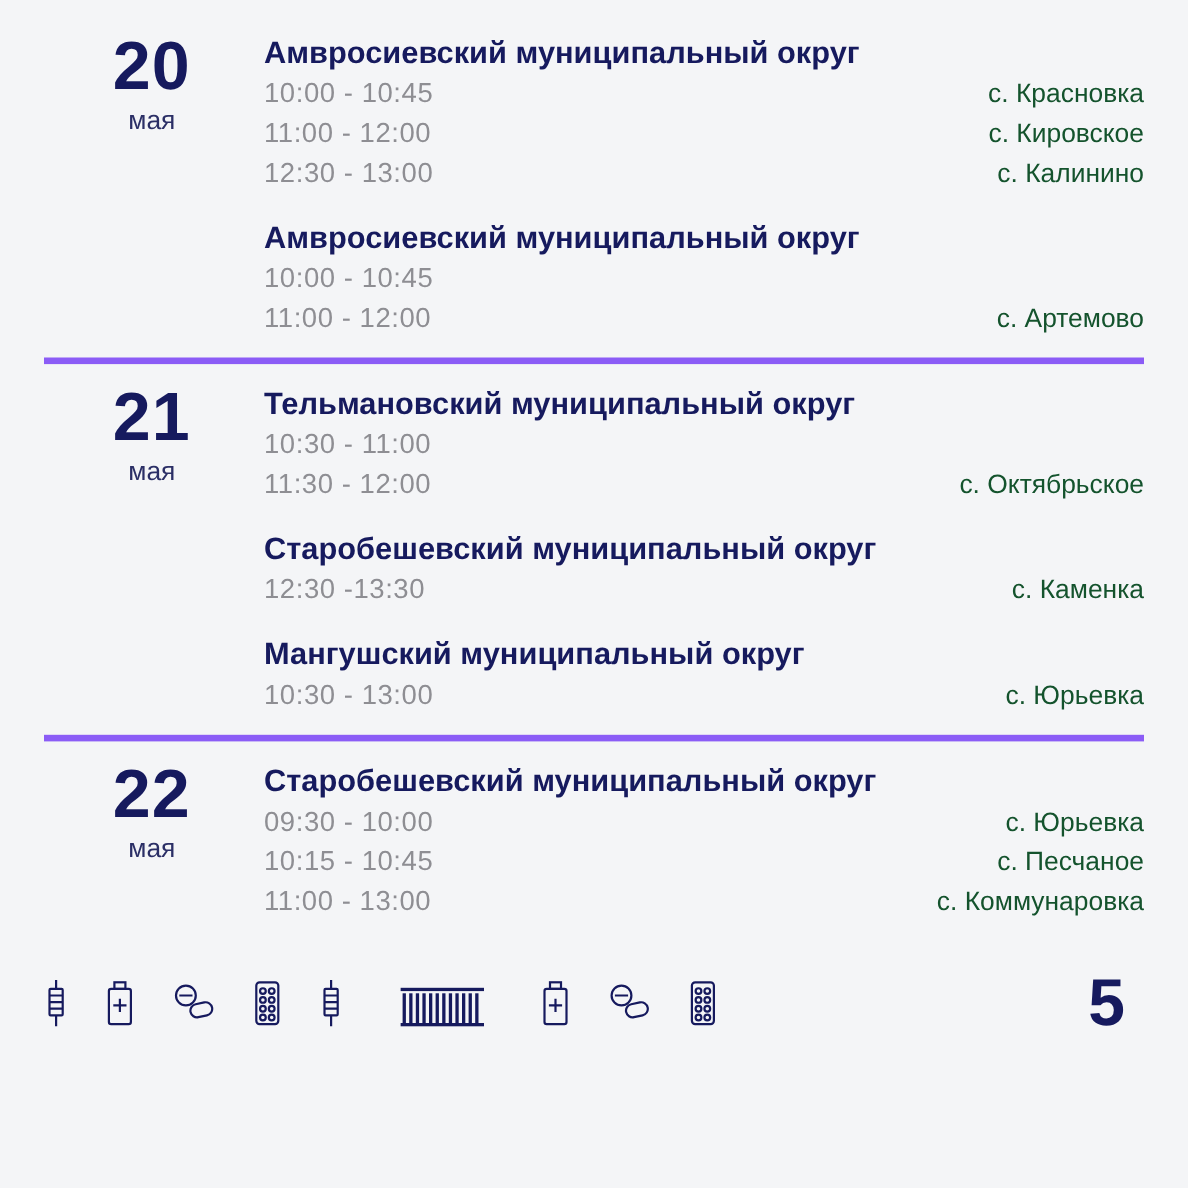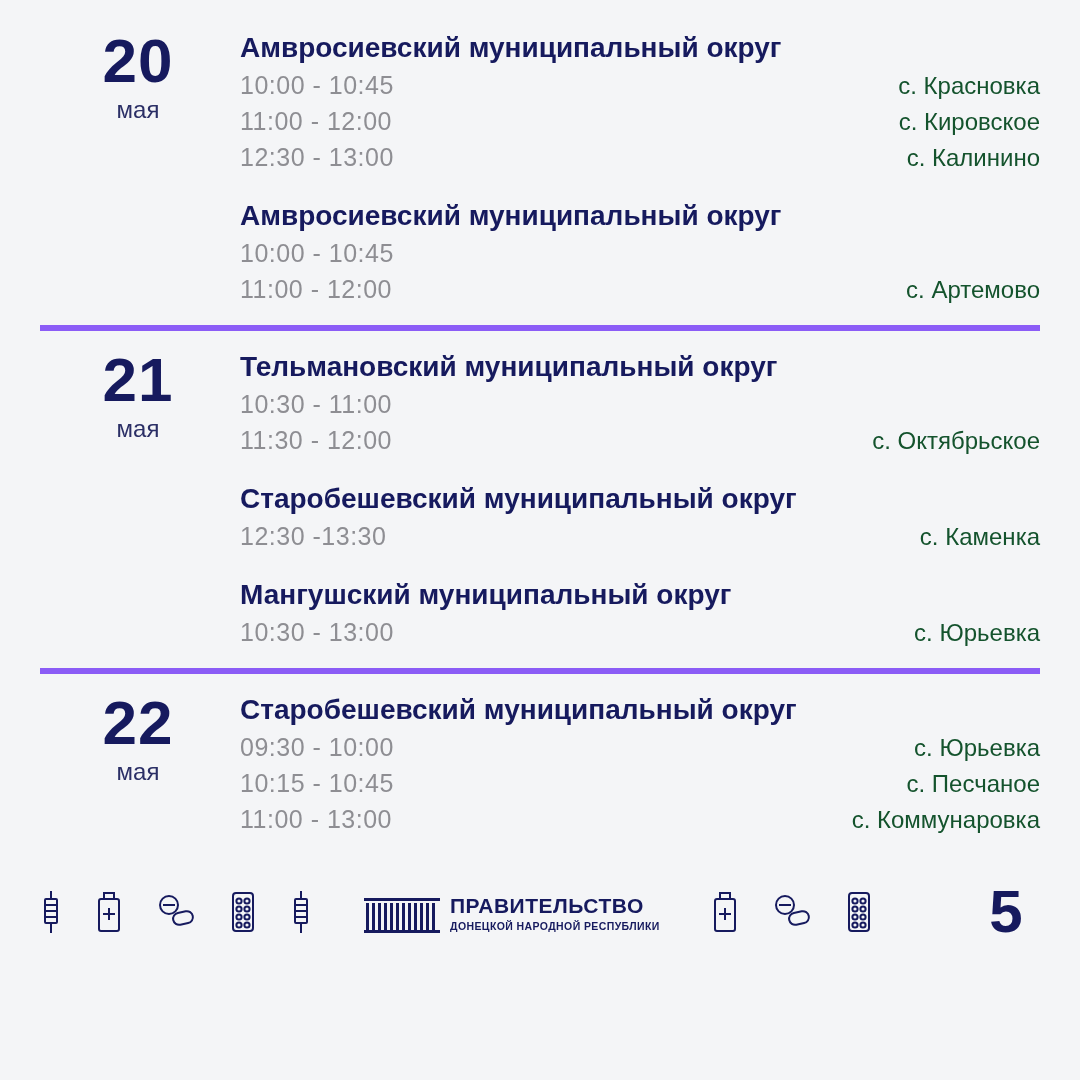--- a/index.html
+++ b/index.html
@@ -290,24 +290,20 @@
           <rect x="26" y="9" width="3" height="27" fill="#161a5e"></rect>
           <rect x="32" y="9" width="3" height="27" fill="#161a5e"></rect>
           <rect x="38" y="9" width="3" height="27" fill="#161a5e"></rect>
           <rect x="44" y="9" width="3" height="27" fill="#161a5e"></rect>
           <rect x="50" y="9" width="3" height="27" fill="#161a5e"></rect>
           <rect x="56" y="9" width="3" height="27" fill="#161a5e"></rect>
           <rect x="62" y="9" width="3" height="27" fill="#161a5e"></rect>
           <rect x="68" y="9" width="3" height="27" fill="#161a5e"></rect>
           <rect x="0" y="36" width="76" height="3" fill="#161a5e"></rect>
         </svg>
-        <span class="gov-text">
-          <span class="gov-title">ПРАВИТЕЛЬСТВО</span><br>
-          <span class="gov-sub">ДОНЕЦКОЙ НАРОДНОЙ РЕСПУБЛИКИ</span>
-        </span>
       </span>
 
       <span class="ficon">
         <svg width="26" height="44" viewBox="0 0 26 44" fill="none" stroke="#161a5e" stroke-width="2">
           <rect x="8" y="3" width="10" height="6"></rect>
           <rect x="3" y="9" width="20" height="32" rx="2"></rect>
           <line x1="13" y1="18" x2="13" y2="30"></line>
           <line x1="7" y1="24" x2="19" y2="24"></line>
         </svg>
       </span>

